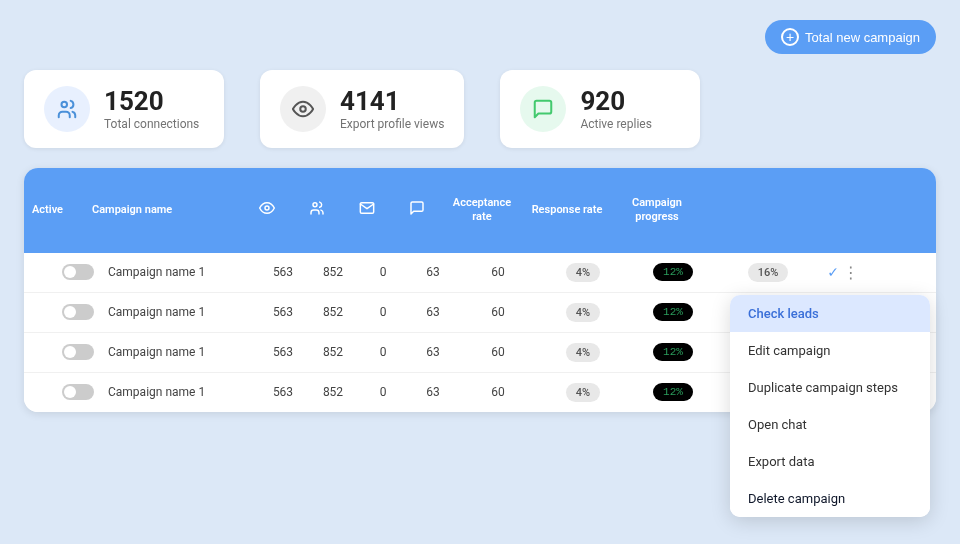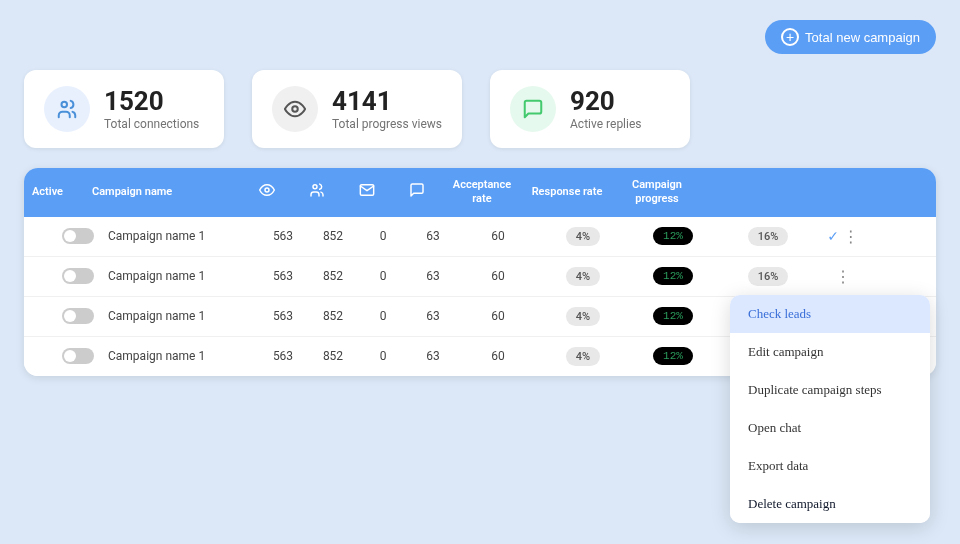--- a/index.html
+++ b/index.html
@@ -49,21 +49,21 @@
       display: flex;
       align-items: center;
       justify-content: center;
       font-size: 14px;
       line-height: 1;
     }
 
     
     .stats-row {
       display: flex;
-      gap: 28px;
+      gap: 36px;
       margin-bottom: 20px;
     }
 
     .stat-card {
       background: white;
       border-radius: 12px;
       padding: 16px 20px;
       display: flex;
       align-items: center;
       gap: 14px;
@@ -105,21 +105,21 @@
       border-radius: 14px;
       overflow: hidden;
       box-shadow: 0 2px 8px rgba(0,0,0,0.1);
     }
 
     
     .table-header {
       background: #5b9ef5;
       display: grid;
       grid-template-columns: 60px 150px 50px 50px 50px 50px 80px 90px 90px 100px 50px;
-      padding: 10px 8px;
+      padding: 28px 8px;
       align-items: center;
     }
 
     .th {
       color: white;
       font-size: 11px;
       font-weight: 600;
       text-align: center;
       line-height: 1.3;
     }
@@ -219,21 +219,20 @@
       overflow: hidden;
       z-index: 100;
     }
 
     .dropdown-item {
       padding: 11px 18px;
       font-size: 13px;
       color: #333;
       cursor: pointer;
       background: white;
-      font-family: Liberation Serif, serif;
     }
 
     .dropdown-item.active {
       background: #dce8ff;
       color: #3a6fd8;
       font-weight: 500;
     }
 
     .dropdown-item.danger {
       color: #0f172a;
@@ -270,21 +269,21 @@
 
     <div class="stat-card">
       <div class="stat-icon-wrapper gray">
         <svg width="22" height="22" viewBox="0 0 24 24" fill="none" stroke="#555" stroke-width="2.2" stroke-linecap="round" stroke-linejoin="round">
           <path d="M1 12s4-8 11-8 11 8 11 8-4 8-11 8-11-8-11-8z"></path>
           <circle cx="12" cy="12" r="3"></circle>
         </svg>
       </div>
       <div class="stat-text">
         <div class="stat-number">4141</div>
-        <div class="stat-label">Total progress views</div>
+        <div class="stat-label">Export profile views</div>
       </div>
     </div>
 
     <div class="stat-card">
       <div class="stat-icon-wrapper green">
         <svg width="22" height="22" viewBox="0 0 24 24" fill="none" stroke="#43c96e" stroke-width="2.2" stroke-linecap="round" stroke-linejoin="round">
           <path d="M21 15a2 2 0 0 1-2 2H7l-4 4V5a2 2 0 0 1 2-2h14a2 2 0 0 1 2 2z"></path>
         </svg>
       </div>
       <div class="stat-text">

